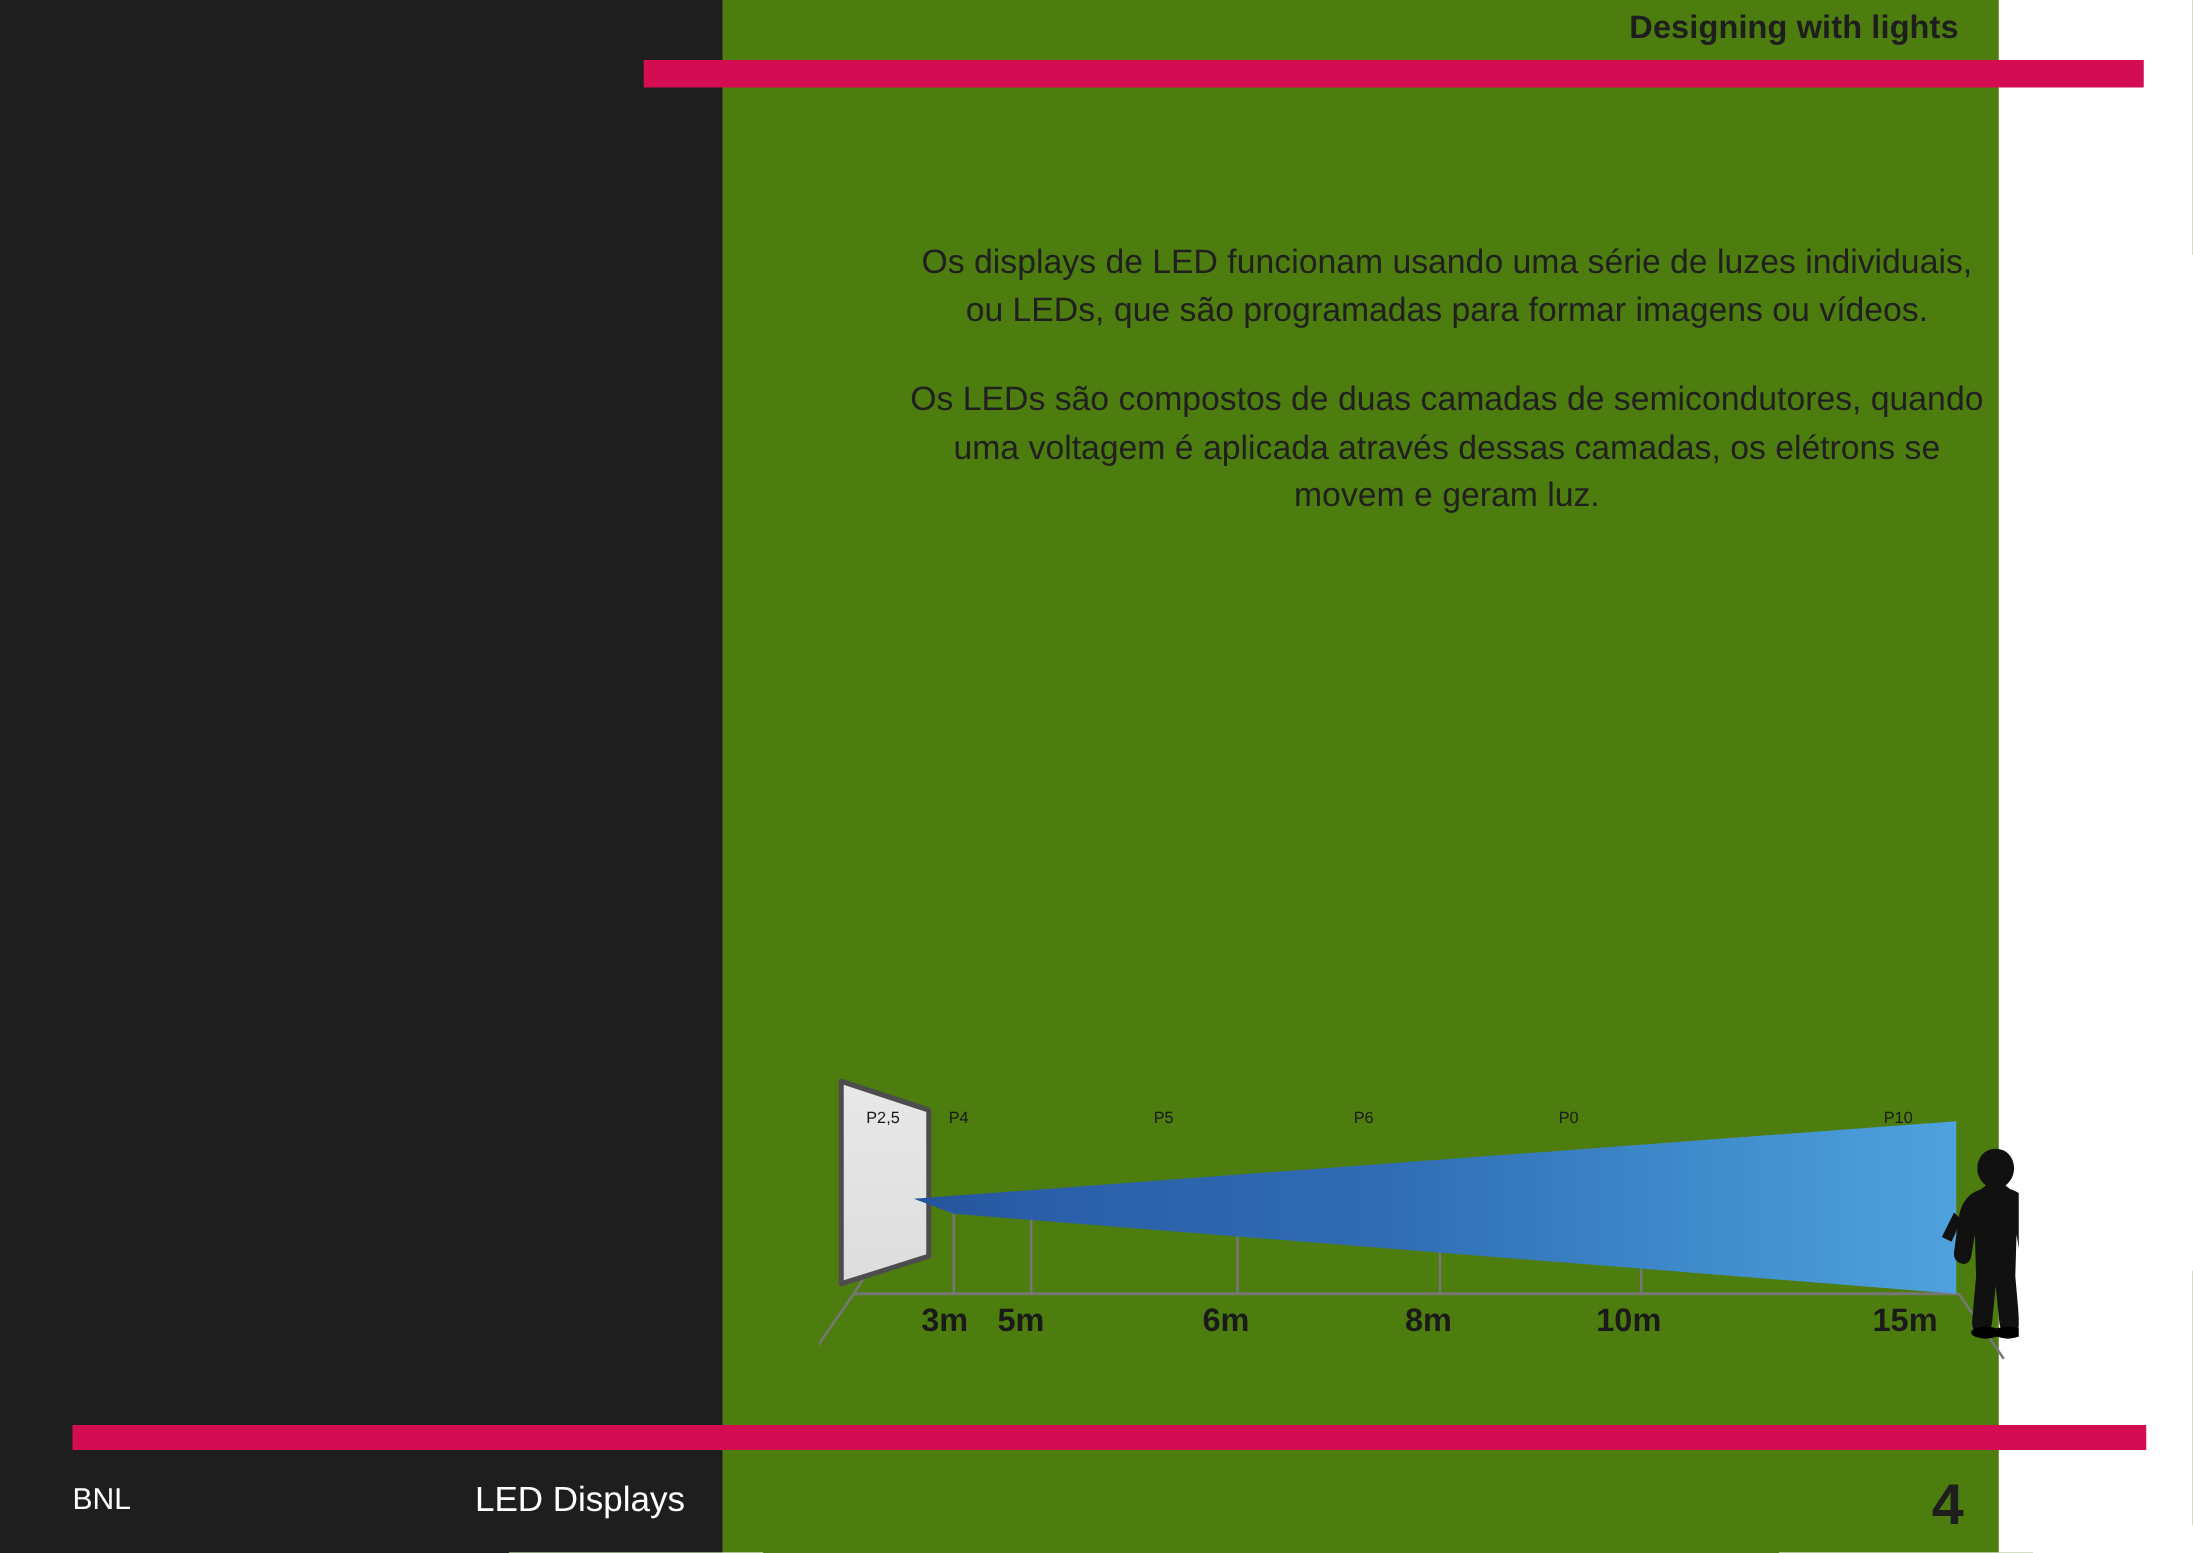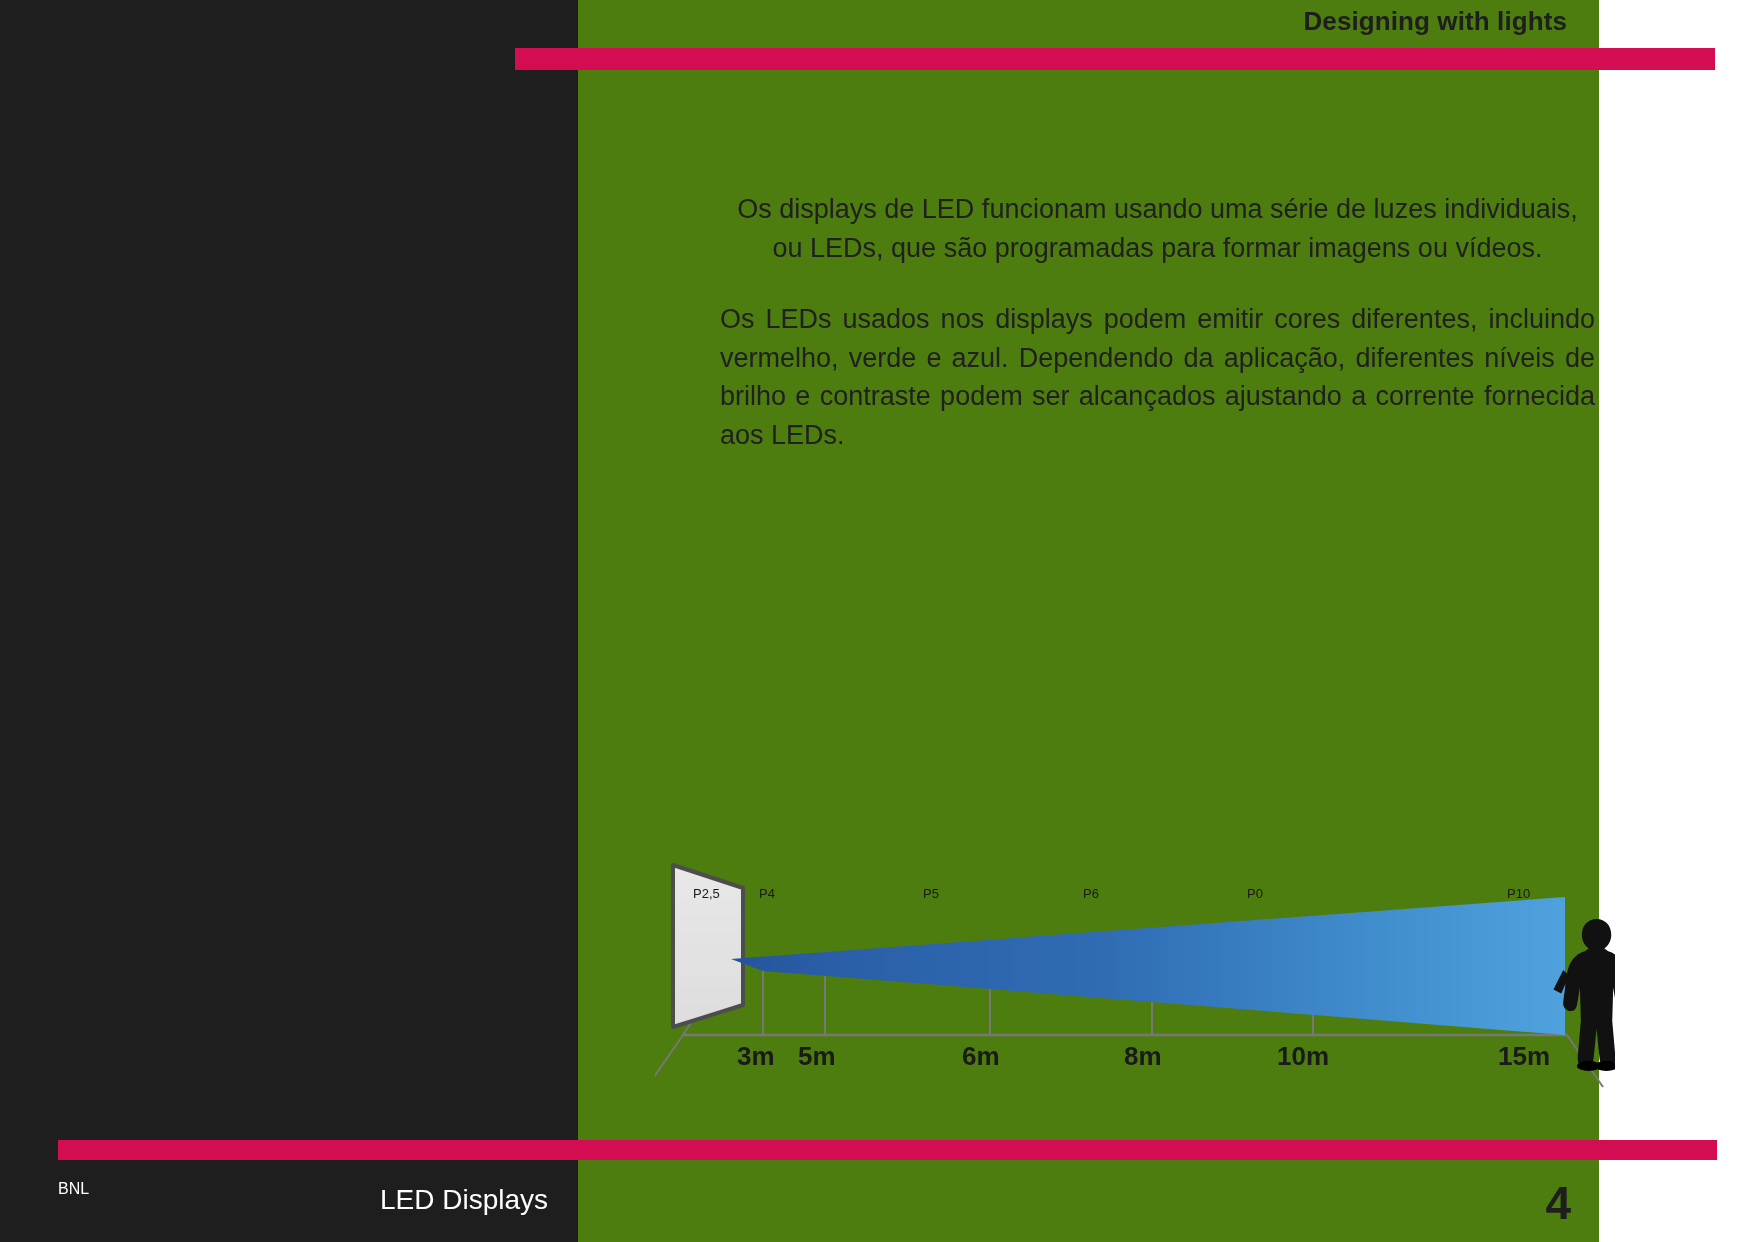--- a/index.html
+++ b/index.html
@@ -90,22 +90,22 @@
 
   
   .footer-bar {
     position:absolute;
     left:58px; bottom:82px;
     width:1659px; height:20px;
     background:#d40d53;
   }
   .footer-left {
     position:absolute;
-    left:58px; bottom:44px;
-    font-size:16px;
+    left:58px; bottom:28px;
+    font-size:24px;
     color:#ffffff;
     white-space:nowrap;
   }
   .footer-center {
     position:absolute;
     left:380px; bottom:26px;
     font-size:28px;
     color:#ffffff;
     white-space:nowrap;
   }
@@ -124,21 +124,21 @@
 <div class="slide">
 
   <div class="dark-panel"></div>
 
   <div class="header-title">Designing with lights</div>
   <div class="header-bar"></div>
 
 
   <div class="body-copy">
     <p class="no-just">Os displays de LED funcionam usando uma série de luzes individuais, ou LEDs, que são programadas para formar imagens ou vídeos.</p>
-    <p>Os LEDs usados nos displays podem emitir cores diferentes, incluindo vermelho, verde e azul. Dependendo da aplicação, diferentes níveis de brilho e contraste podem ser alcançados ajustando a corrente fornecida aos LEDs.</p>
+    <p class="no-just">Os LEDs são compostos de duas camadas de semicondutores, quando uma voltagem é aplicada através dessas camadas, os elétrons se movem e geram luz.</p>
   </div>
 
   <div class="diagram">
     <svg viewBox="0 0 960 265" xmlns="http://www.w3.org/2000/svg">
       <defs>
         <linearGradient id="coneGrad" x1="0" y1="0" x2="1" y2="0">
           <stop offset="0%" stop-color="#24539b"></stop>
           <stop offset="12%" stop-color="#2a5fa8"></stop>
           <stop offset="45%" stop-color="#2f6cb4"></stop>
           <stop offset="75%" stop-color="#3f8bcb"></stop>

